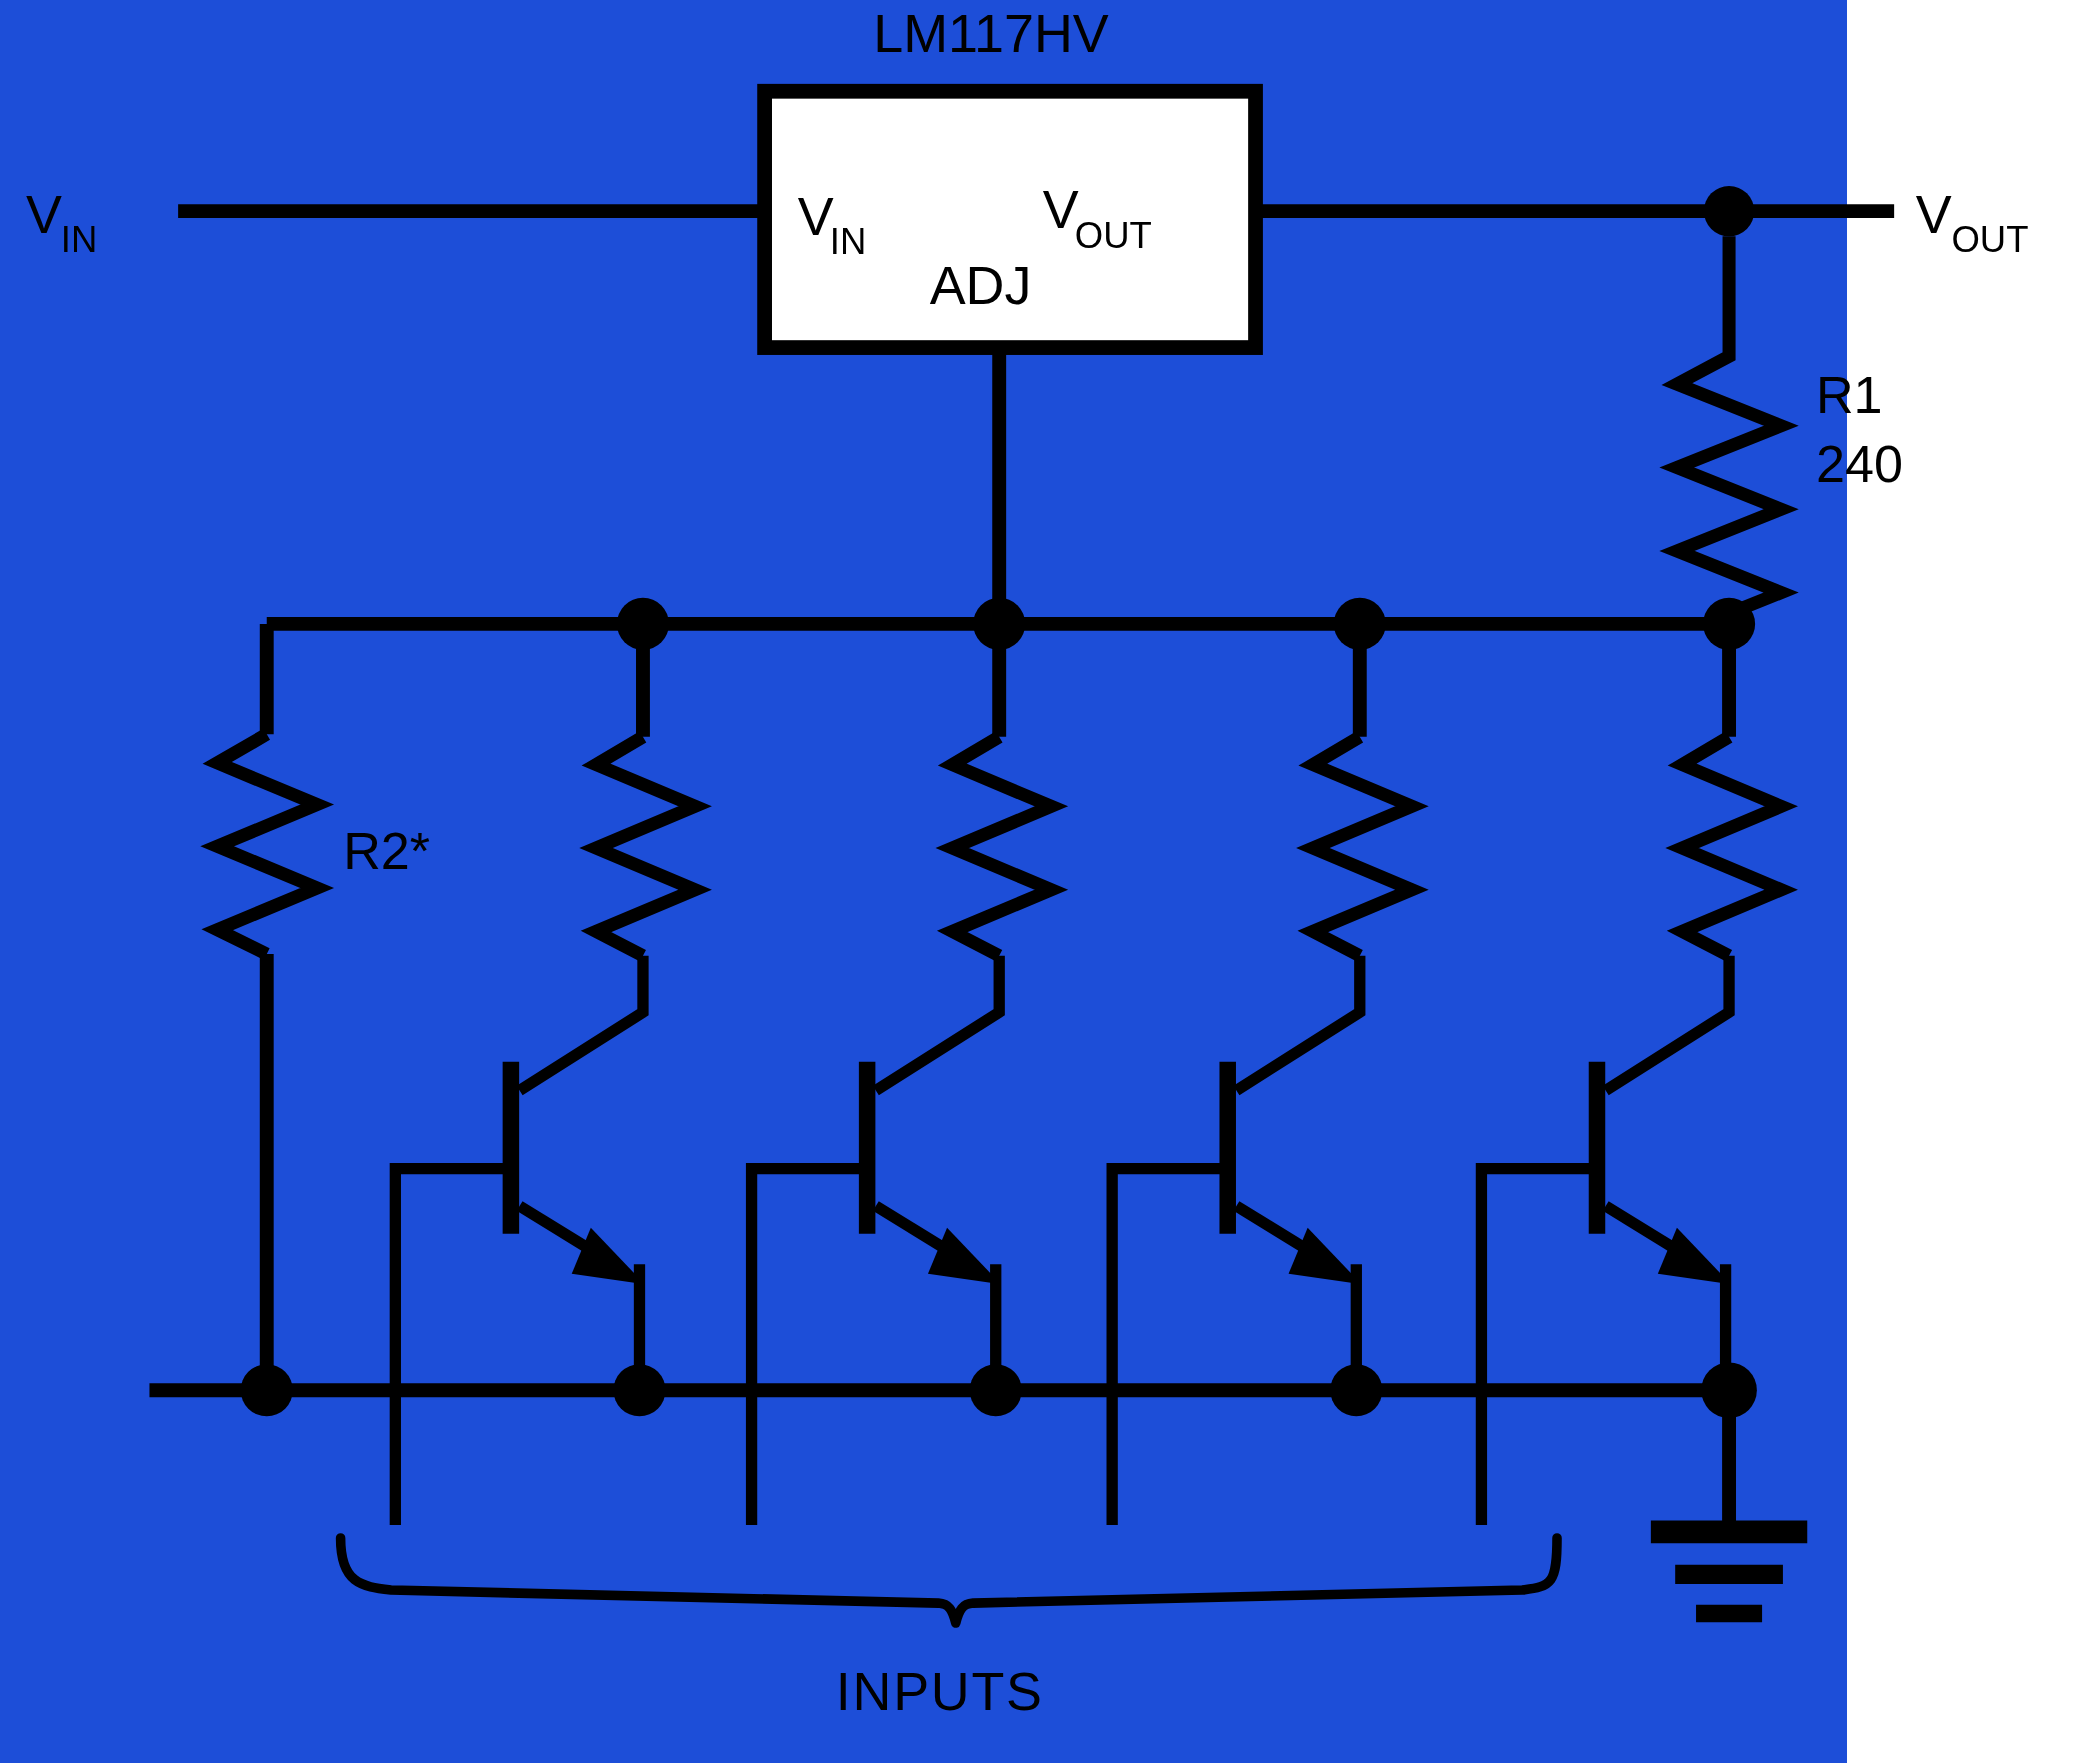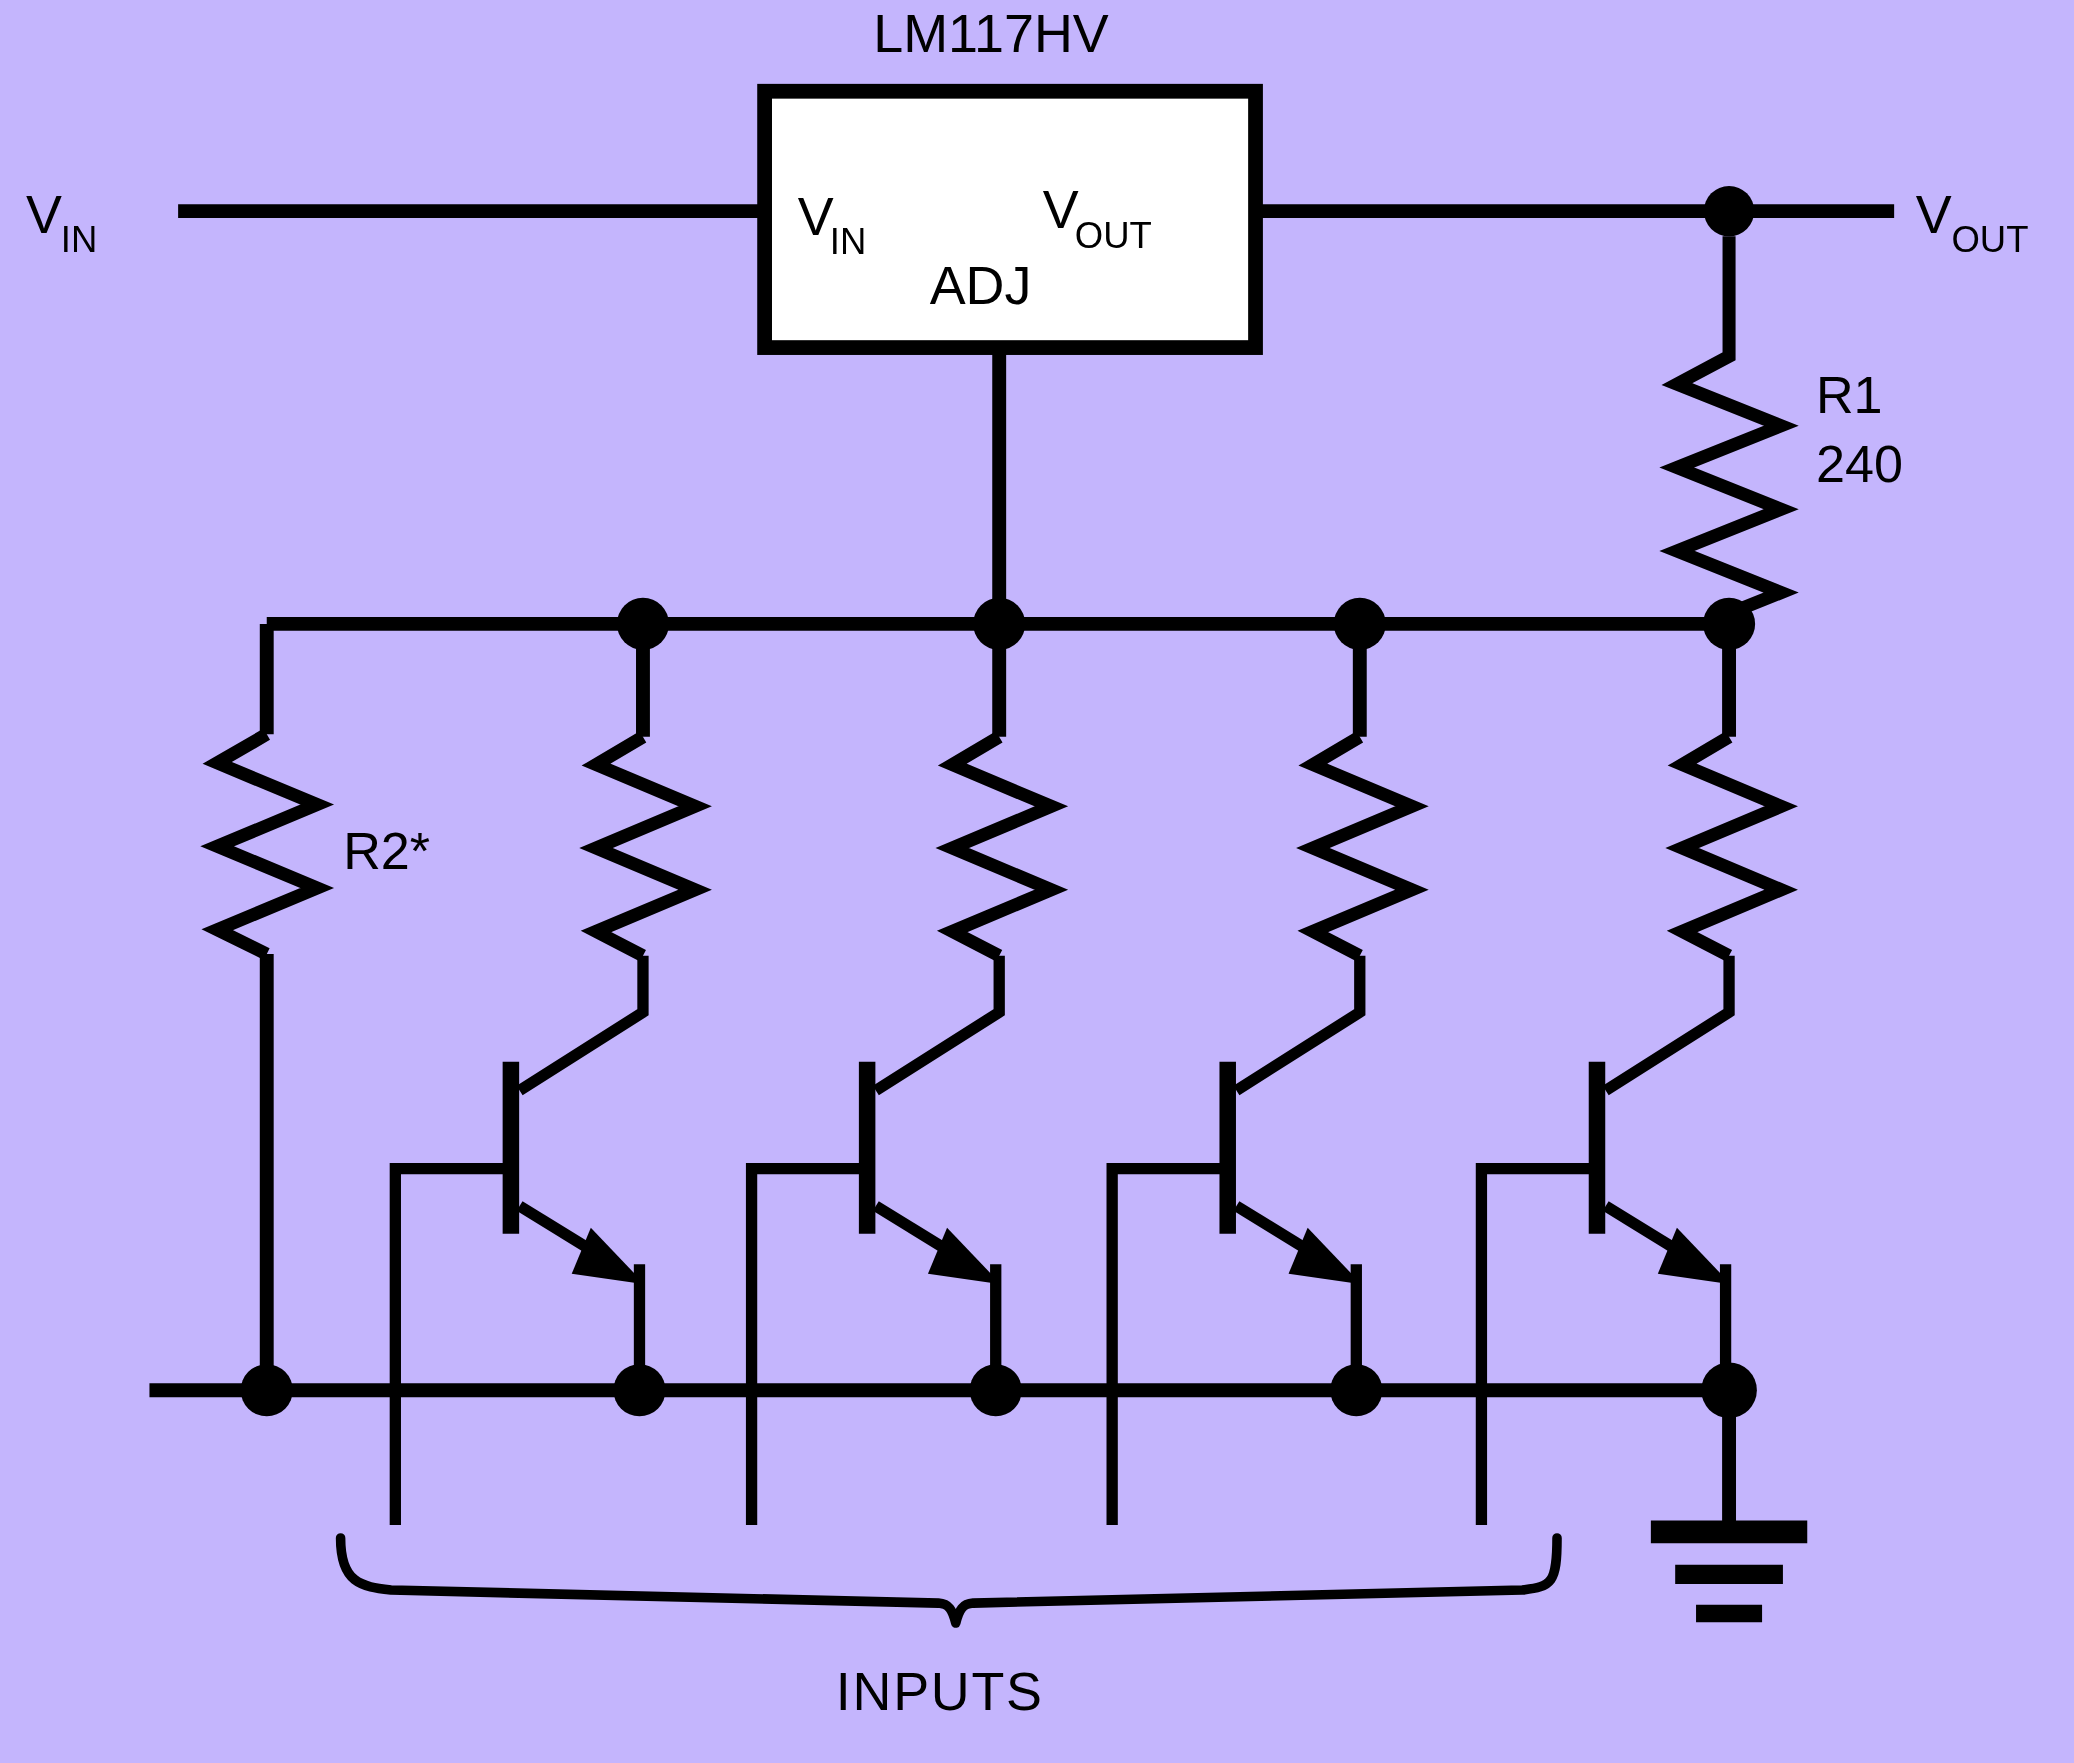--- a/index.html
+++ b/index.html
@@ -9,23 +9,23 @@
     background: #ffffff;
   }
   body {
     width: 2074px;
     height: 1763px;
     font-family: "Liberation Sans", sans-serif;
     overflow: hidden;
   }
   #schematic-root {
     position: relative;
-    width: 2074px;
+    width: 1847px;
     height: 1763px;
-    background: #c4b5fd;
+    background: #1d4ed8;
   }
   svg.schematic {
     display: block;
     width: 2074px;
     height: 1763px;
   }
   .wire-thick {
     stroke: #000000;
     stroke-width: 16;
     fill: none;

